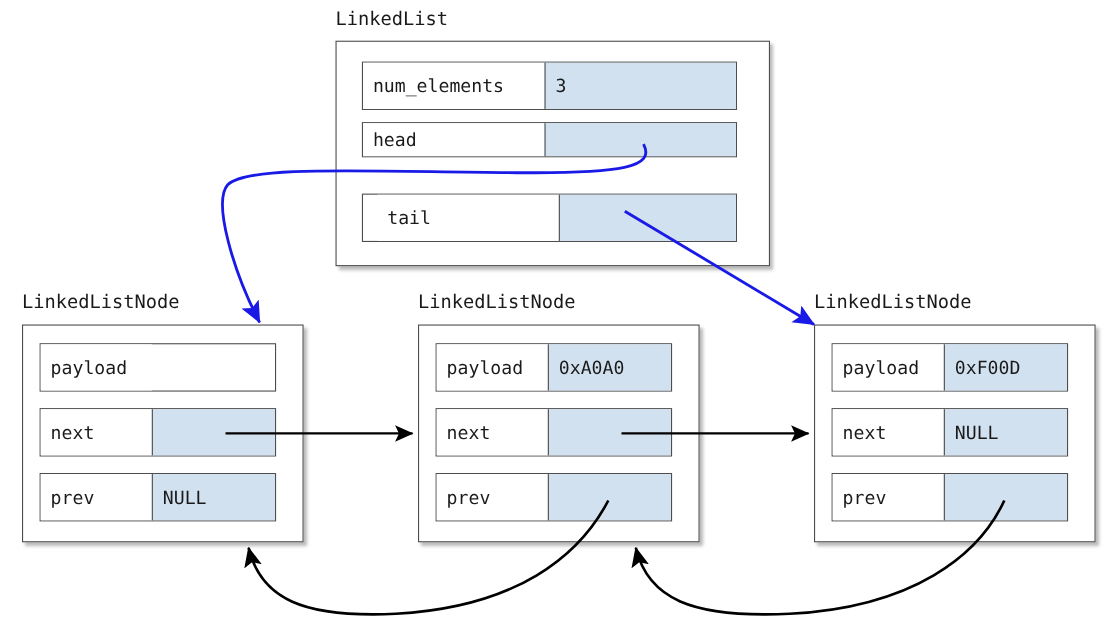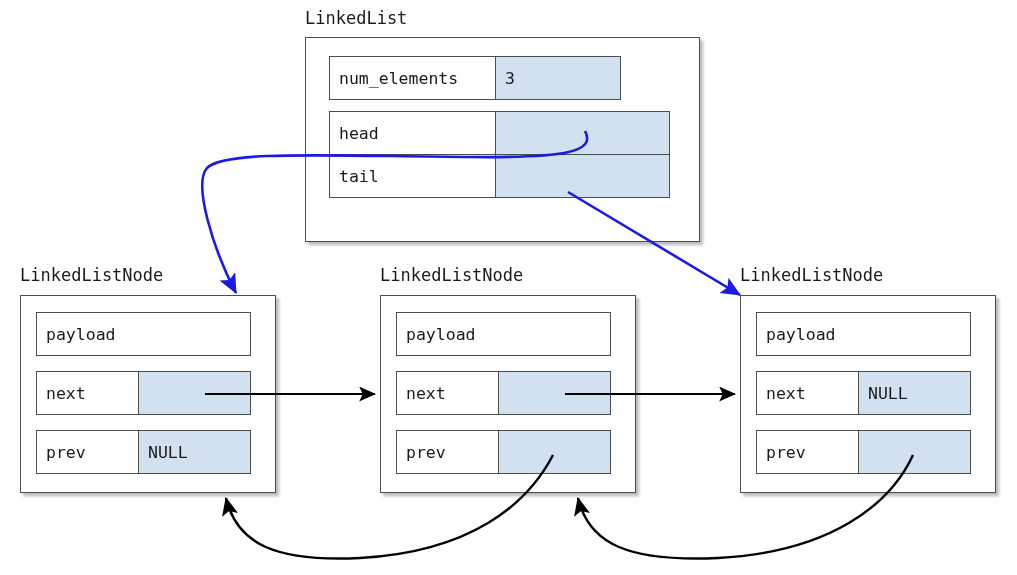--- a/index.html
+++ b/index.html
@@ -25,31 +25,31 @@
 </head>
 <body>
 
 <div class="canvas">
 
   <div class="title" style="left:305px;top:8px;width:395px;">LinkedList</div>
 
   <div class="struct" style="left:305px;top:37px;width:395px;height:205px;">
   </div>
 
-  <div class="row" style="left:329px;top:56px;width:292px;height:44px;">
+  <div class="row" style="left:329px;top:56px;width:341px;height:44px;">
     <div class="cell-label" style="width:165px;">num_elements</div>
     <div class="cell-value">3</div>
   </div>
 
-  <div class="row" style="left:329px;top:111px;width:341px;height:44px;">
+  <div class="row" style="left:329px;top:111px;width:341px;height:32px;">
     <div class="cell-label" style="width:165px;">head</div>
     <div class="cell-value empty"></div>
   </div>
 
-  <div class="row" style="left:329px;top:154px;width:341px;height:44px;">
+  <div class="row" style="left:329px;top:176px;width:341px;height:44px;padding-left:13px;">
     <div class="cell-label" style="width:165px;">tail</div>
     <div class="cell-value empty"></div>
   </div>
 
   <div class="title" style="left:20px;top:265px;width:256px;">LinkedListNode</div>
   <div class="struct" style="left:20px;top:295px;width:256px;height:198px;"></div>
 
   <div class="row" style="left:36px;top:312px;width:215px;height:44px;">
     <div class="cell-label" style="width:101px;">payload</div>
   </div>
@@ -60,35 +60,37 @@
   <div class="row" style="left:36px;top:430px;width:215px;height:44px;">
     <div class="cell-label" style="width:101px;">prev</div>
     <div class="cell-value">NULL</div>
   </div>
 
   <div class="title" style="left:380px;top:265px;width:256px;">LinkedListNode</div>
   <div class="struct" style="left:380px;top:295px;width:256px;height:198px;"></div>
 
   <div class="row" style="left:396px;top:312px;width:215px;height:44px;">
     <div class="cell-label" style="width:101px;">payload</div>
+    <div class="cell-value">0xA0A0</div>
   </div>
   <div class="row" style="left:396px;top:371px;width:215px;height:44px;">
     <div class="cell-label" style="width:101px;">next</div>
     <div class="cell-value empty"></div>
   </div>
   <div class="row" style="left:396px;top:430px;width:215px;height:44px;">
     <div class="cell-label" style="width:101px;">prev</div>
     <div class="cell-value empty"></div>
   </div>
 
   <div class="title" style="left:740px;top:265px;width:256px;">LinkedListNode</div>
   <div class="struct" style="left:740px;top:295px;width:256px;height:198px;"></div>
 
   <div class="row" style="left:756px;top:312px;width:215px;height:44px;">
     <div class="cell-label" style="width:101px;">payload</div>
+    <div class="cell-value">0xF00D</div>
   </div>
   <div class="row" style="left:756px;top:371px;width:215px;height:44px;">
     <div class="cell-label" style="width:101px;">next</div>
     <div class="cell-value">NULL</div>
   </div>
   <div class="row" style="left:756px;top:430px;width:215px;height:44px;">
     <div class="cell-label" style="width:101px;">prev</div>
     <div class="cell-value empty"></div>
   </div>
 

